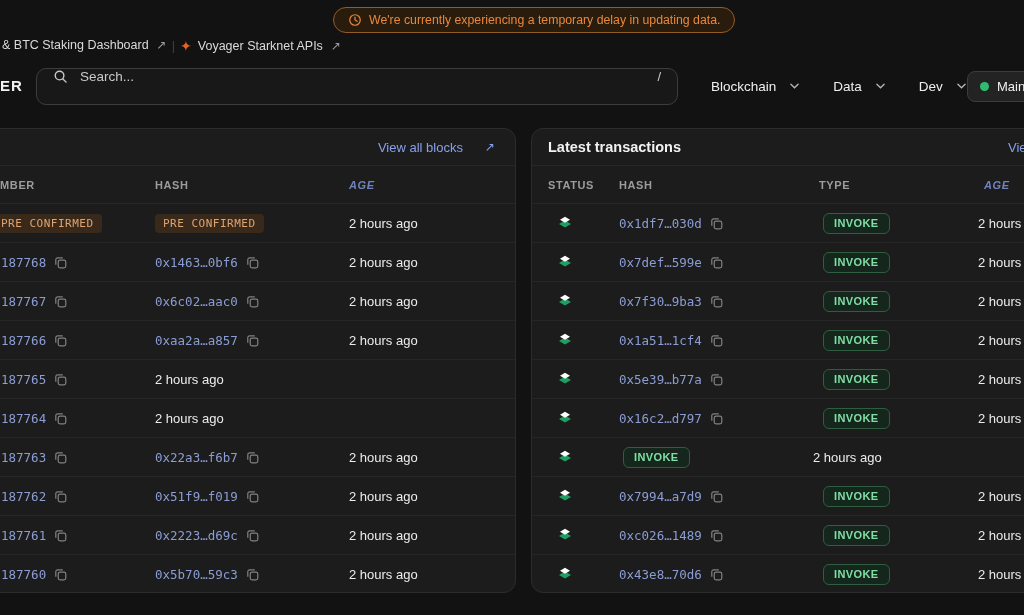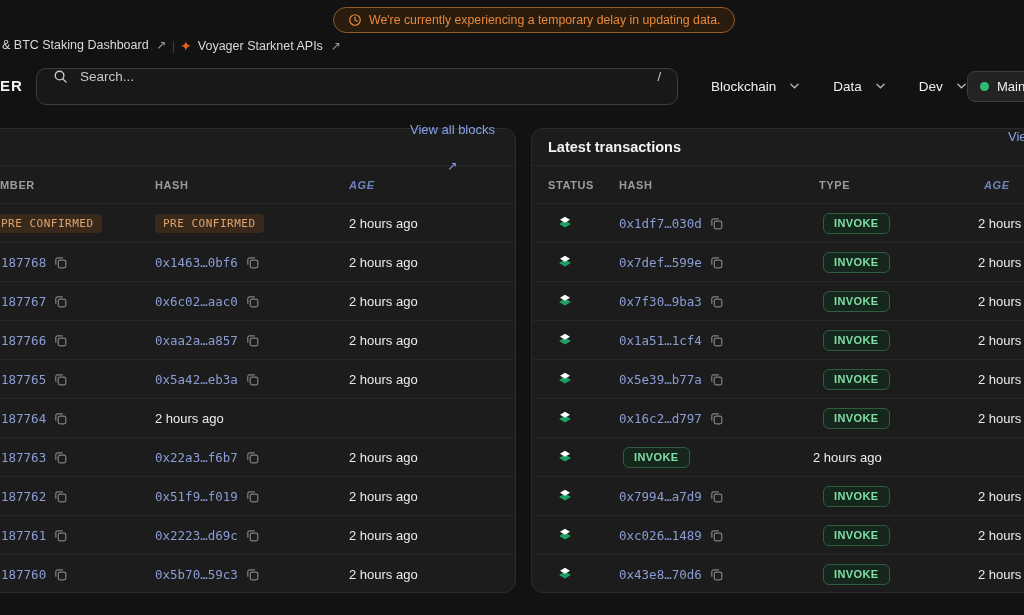--- a/index.html
+++ b/index.html
@@ -75,21 +75,21 @@
   .panel-txs   { left:531px; width:640px; }
   .panel-head {
     height:37px; display:flex; align-items:center;
     border-bottom:1px solid #272727; position:relative;
   }
   .panel-blocks .panel-head { justify-content:flex-end; padding-right:20px; }
   .panel-txs .panel-head { padding-left:16px; }
   .panel-title { font-size:14.5px; font-weight:700; color:#f2f2f2; }
   .viewall {
     display:flex; align-items:center; gap:22px; white-space:nowrap;
-    color:var(--accent-blue,#87a1ea); font-size:13px; font-weight:500; cursor:pointer;flex-direction:column;
+    color:var(--accent-blue,#87a1ea); font-size:13px; font-weight:500; cursor:pointer;
   }
   .viewall .arrow { font-size:12px; }
   .panel-txs .viewall { position:absolute; left:476px; top:0; height:37px; }
 
   .bgrid { display:grid; grid-template-columns:154px 194px 1fr; align-items:center;
            padding:0 20px 0 40px; }
   .tgrid { display:grid; grid-template-columns:71px 200px 165px 1fr; align-items:center;
            padding:0 20px 0 16px; }
   .colhead { height:37px; font-size:11px; font-weight:600; letter-spacing:.6px;
              color:#9c9c9c; }
@@ -280,29 +280,20 @@
       <div class="bgrid row">
         <div class="cell">
           <span class="mono hashlink">187765</span>
           <span class="copy">
             <svg width="13" height="13" viewBox="0 0 16 16" fill="none" stroke="#808080" stroke-width="1.5" stroke-linejoin="round">
               <rect x="5.2" y="5.2" width="9.3" height="9.3" rx="2.2"></rect>
               <path d="M10.8 2.2H4.5a2.3 2.3 0 0 0-2.3 2.3v6.3"></path>
             </svg>
           </span>
         </div>
-        <div class="cell">
-          <span class="mono hashlink">0x5a42…eb3a</span>
-          <span class="copy">
-            <svg width="13" height="13" viewBox="0 0 16 16" fill="none" stroke="#808080" stroke-width="1.5" stroke-linejoin="round">
-              <rect x="5.2" y="5.2" width="9.3" height="9.3" rx="2.2"></rect>
-              <path d="M10.8 2.2H4.5a2.3 2.3 0 0 0-2.3 2.3v6.3"></path>
-            </svg>
-          </span>
-        </div>
         <div class="cell agecell">2 hours ago</div>
       </div>
 
       <div class="bgrid row">
         <div class="cell">
           <span class="mono hashlink">187764</span>
           <span class="copy">
             <svg width="13" height="13" viewBox="0 0 16 16" fill="none" stroke="#808080" stroke-width="1.5" stroke-linejoin="round">
               <rect x="5.2" y="5.2" width="9.3" height="9.3" rx="2.2"></rect>
               <path d="M10.8 2.2H4.5a2.3 2.3 0 0 0-2.3 2.3v6.3"></path>

